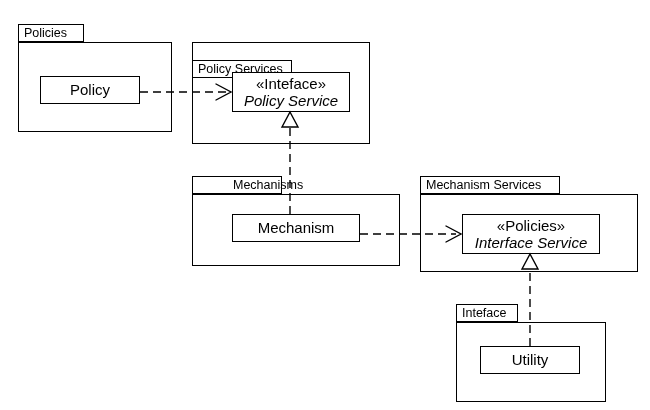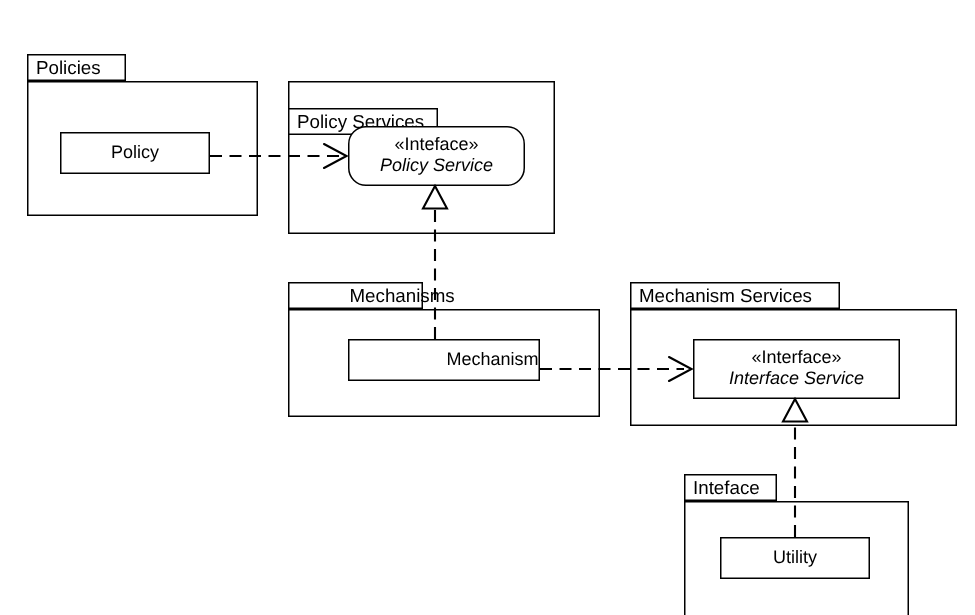--- a/index.html
+++ b/index.html
@@ -1,21 +1,21 @@
 <!DOCTYPE html>
 <html><head>
 <meta charset="utf-8">
 <style>
   html,body{margin:0;padding:0;background:#ffffff;}
   body{
     width:650px;height:410px;position:relative;overflow:hidden;
     font-family:"Liberation Sans", sans-serif;
     color:#000000;
   }
-  #diagram{position:absolute;left:0;top:16px;width:650px;height:309px;}
+  #diagram{position:absolute;left:0;top:4px;width:650px;height:309px;}
 
   
   .package{position:absolute;}
   .pkg-tab{
     position:absolute;left:0;top:0;
     border:1px solid #000;
     background:#fff;
     box-sizing:border-box;
     display:flex;align-items:center;
     padding:0 5px;
@@ -33,21 +33,21 @@
   }
 
   
   .node{
     position:absolute;
     border:1px solid #000;
     background:#fff;
     box-sizing:border-box;
     display:flex;flex-direction:column;
     align-items:center;justify-content:center;
-    font-size:12px;
+    font-size:15px;
     line-height:1.15;
     white-space:nowrap;
     z-index:4;
   }
   .node .stereo{font-style:normal;}
   .node .iname{font-style:italic;}
 
   
   #edges{position:absolute;left:0;top:0;width:650px;height:410px;z-index:5;}
 </style>
@@ -115,31 +115,31 @@
     <g>
       <line x1="530" y1="342" x2="530" y2="265" stroke="#000" stroke-width="1.4" stroke-dasharray="8,5"></line>
       <path d="M 530 250 L 538 265 L 522 265 Z" fill="#fff" stroke="#000" stroke-width="1.4" stroke-linejoin="miter"></path>
     </g>
   </svg>
 
   <div class="node" style="left:40px;top:72px;width:100px;height:28px;">
     <span class="cname">Policy</span>
   </div>
 
-  <div class="node" style="left:232px;top:68px;width:118px;height:40px;border-radius:12px;">
+  <div class="node" style="left:232px;top:68px;width:118px;height:40px;">
     <span class="stereo">«Inteface»</span>
     <span class="iname">Policy Service</span>
   </div>
 
-  <div class="node" style="left:232px;top:210px;width:128px;height:28px;align-items:flex-end;">
+  <div class="node" style="left:232px;top:210px;width:128px;height:28px;">
     <span class="cname">Mechanism</span>
   </div>
 
   <div class="node" style="left:462px;top:210px;width:138px;height:40px;">
-    <span class="stereo">«Interface»</span>
+    <span class="stereo">«Policies»</span>
     <span class="iname">Interface Service</span>
   </div>
 
   <div class="node" style="left:480px;top:342px;width:100px;height:28px;">
     <span class="cname">Utility</span>
   </div>
 
 </div>
 
 </body></html>

